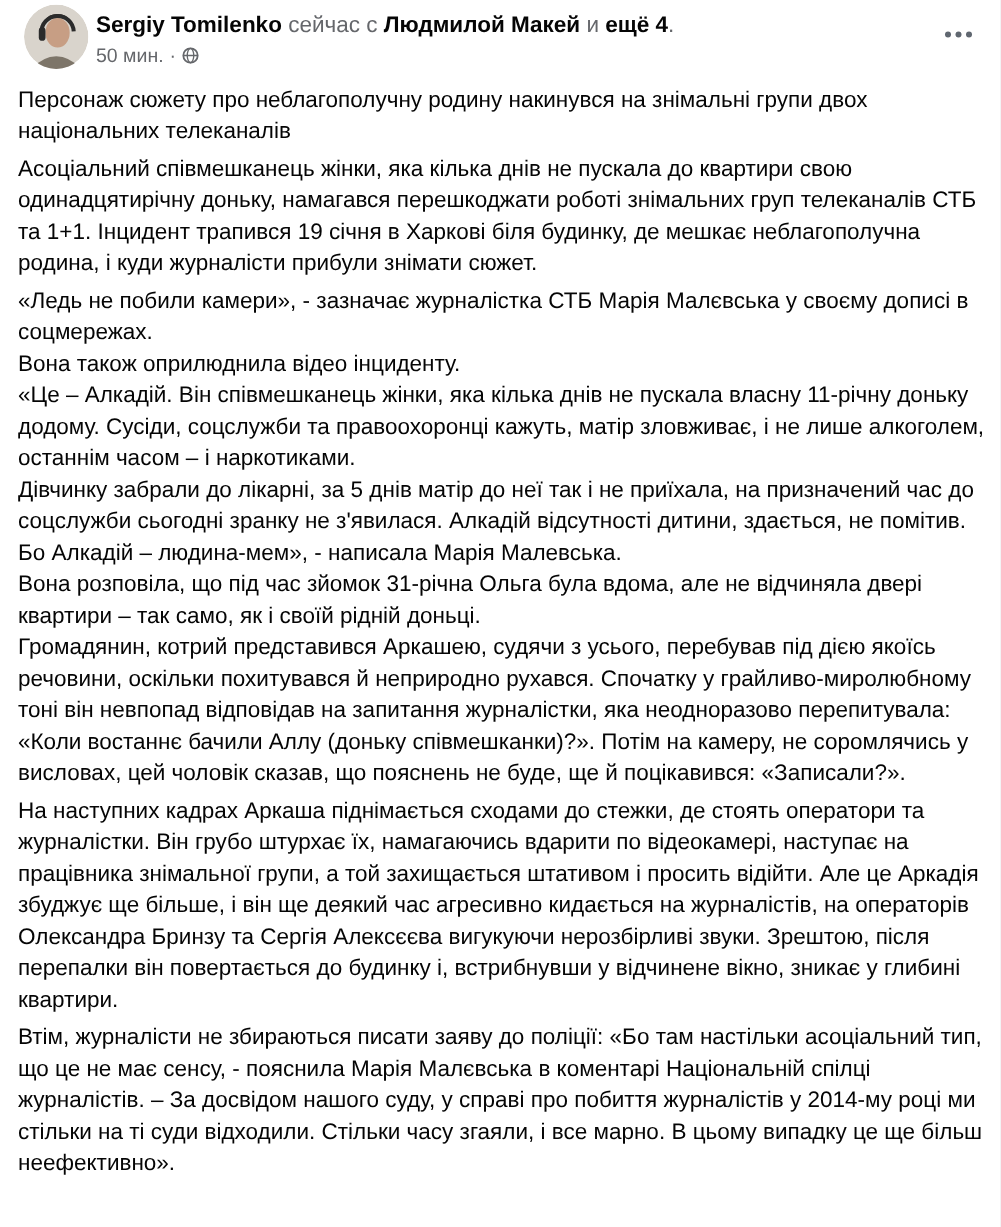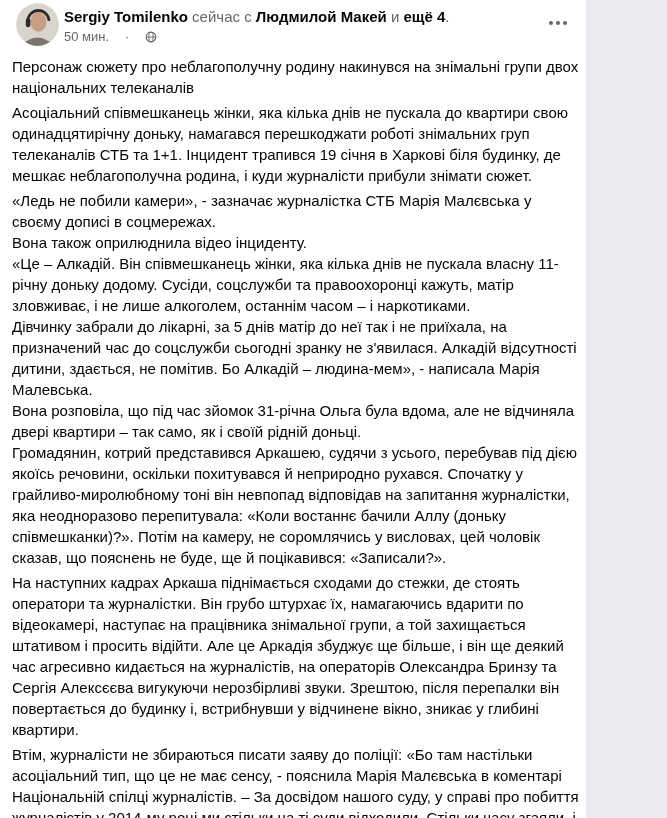--- a/index.html
+++ b/index.html
@@ -1,18 +1,18 @@
 <!DOCTYPE html>
 <html><head>
 <meta charset="utf-8">
 <style>
   html, body { margin: 0; padding: 0; background: #e9ebee; }
   .post {
     position: relative;
-    width: 586px;
+    width: 667px;
     height: 818px;
     background: #ffffff;
     overflow: hidden;
     font-family: "Liberation Sans", "DejaVu Sans", sans-serif;
     color: #050505;
     box-sizing: border-box;
   }
   .post-header {
     position: relative;
     padding: 3px 16px 0 16px;
@@ -38,21 +38,21 @@
     font-weight: bold;
     color: #050505;
     cursor: pointer;
   }
   .meta-line {
     font-size: 13px;
     line-height: 17px;
     color: #65676B;
     display: flex;
     align-items: center;
-    gap: 16px;
+    gap: 4px;
     margin-top: 1px;
   }
   .meta-line .globe { display: inline-flex; align-items: center; }
   .menu-btn {
     position: absolute;
     top: 12px;
     right: 14px;
     width: 28px;
     height: 22px;
     display: flex;

